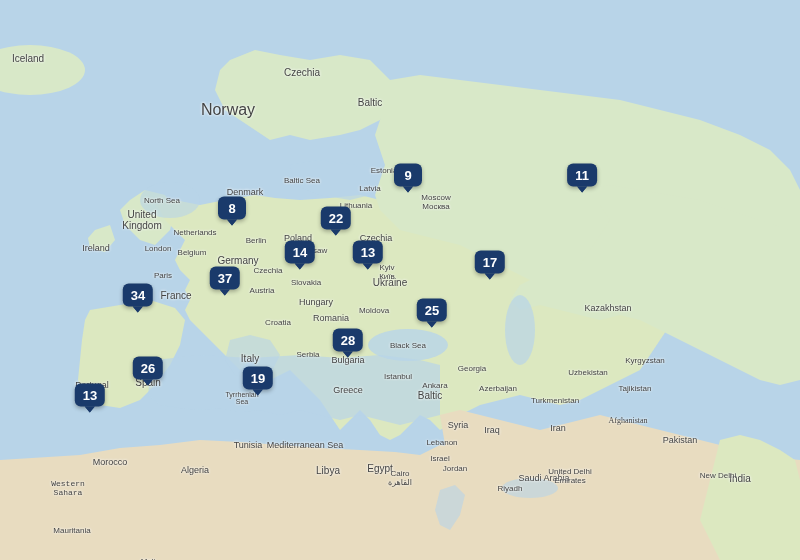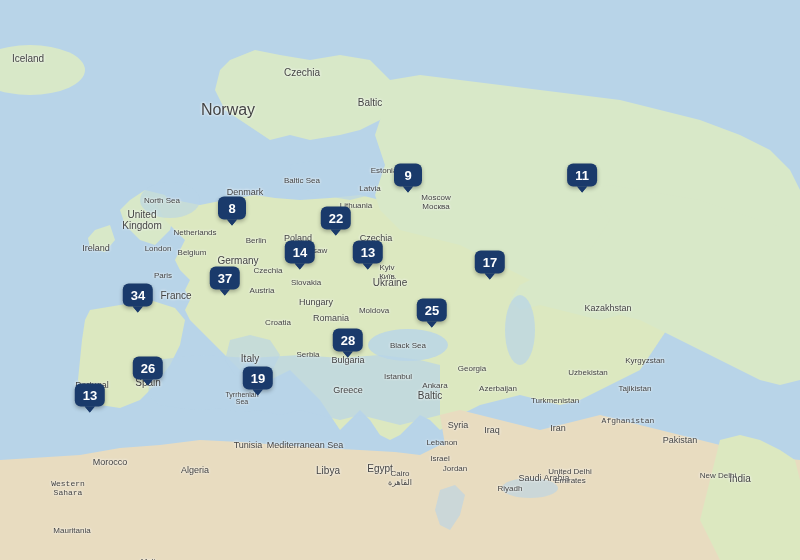--- a/index.html
+++ b/index.html
@@ -136,21 +136,21 @@
       <div style="position: absolute; left: 380px; top: 468px; font-size: 10px; color: rgb(68, 68, 68); pointer-events: none; white-space: pre; transform: translateX(-50%) translateY(-50%); text-align: center; font-family: Arial, sans-serif; text-shadow: rgba(255, 255, 255, 0.8) 0px 0px 3px, rgba(255, 255, 255, 0.8) 0px 0px 3px; font-weight: 400;">Egypt</div>
       <div style="position: absolute; left: 348px; top: 390px; font-size: 9px; color: rgb(68, 68, 68); pointer-events: none; white-space: pre; transform: translateX(-50%) translateY(-50%); text-align: center; font-family: Arial, sans-serif; text-shadow: rgba(255, 255, 255, 0.8) 0px 0px 3px, rgba(255, 255, 255, 0.8) 0px 0px 3px; font-weight: 400;">Greece</div>
       <div style="position: absolute; left: 430px; top: 395px; font-size: 10px; color: rgb(68, 68, 68); pointer-events: none; white-space: pre; transform: translateX(-50%) translateY(-50%); text-align: center; font-family: Arial, sans-serif; text-shadow: rgba(255, 255, 255, 0.8) 0px 0px 3px, rgba(255, 255, 255, 0.8) 0px 0px 3px; font-weight: 400;">Baltic</div>
       <div style="position: absolute; left: 472px; top: 368px; font-size: 8px; color: rgb(68, 68, 68); pointer-events: none; white-space: pre; transform: translateX(-50%) translateY(-50%); text-align: center; font-family: Arial, sans-serif; text-shadow: rgba(255, 255, 255, 0.8) 0px 0px 3px, rgba(255, 255, 255, 0.8) 0px 0px 3px; font-weight: 400;">Georgia</div>
       <div style="position: absolute; left: 498px; top: 388px; font-size: 8px; color: rgb(68, 68, 68); pointer-events: none; white-space: pre; transform: translateX(-50%) translateY(-50%); text-align: center; font-family: Arial, sans-serif; text-shadow: rgba(255, 255, 255, 0.8) 0px 0px 3px, rgba(255, 255, 255, 0.8) 0px 0px 3px; font-weight: 400;">Azerbaijan</div>
       <div style="position: absolute; left: 555px; top: 400px; font-size: 8px; color: rgb(68, 68, 68); pointer-events: none; white-space: pre; transform: translateX(-50%) translateY(-50%); text-align: center; font-family: Arial, sans-serif; text-shadow: rgba(255, 255, 255, 0.8) 0px 0px 3px, rgba(255, 255, 255, 0.8) 0px 0px 3px; font-weight: 400;">Turkmenistan</div>
       <div style="position: absolute; left: 588px; top: 372px; font-size: 8px; color: rgb(68, 68, 68); pointer-events: none; white-space: pre; transform: translateX(-50%) translateY(-50%); text-align: center; font-family: Arial, sans-serif; text-shadow: rgba(255, 255, 255, 0.8) 0px 0px 3px, rgba(255, 255, 255, 0.8) 0px 0px 3px; font-weight: 400;">Uzbekistan</div>
       <div style="position: absolute; left: 608px; top: 308px; font-size: 9px; color: rgb(68, 68, 68); pointer-events: none; white-space: pre; transform: translateX(-50%) translateY(-50%); text-align: center; font-family: Arial, sans-serif; text-shadow: rgba(255, 255, 255, 0.8) 0px 0px 3px, rgba(255, 255, 255, 0.8) 0px 0px 3px; font-weight: 400;">Kazakhstan</div>
       <div style="position: absolute; left: 645px; top: 360px; font-size: 8px; color: rgb(68, 68, 68); pointer-events: none; white-space: pre; transform: translateX(-50%) translateY(-50%); text-align: center; font-family: Arial, sans-serif; text-shadow: rgba(255, 255, 255, 0.8) 0px 0px 3px, rgba(255, 255, 255, 0.8) 0px 0px 3px; font-weight: 400;">Kyrgyzstan</div>
       <div style="position: absolute; left: 635px; top: 388px; font-size: 8px; color: rgb(68, 68, 68); pointer-events: none; white-space: pre; transform: translateX(-50%) translateY(-50%); text-align: center; font-family: Arial, sans-serif; text-shadow: rgba(255, 255, 255, 0.8) 0px 0px 3px, rgba(255, 255, 255, 0.8) 0px 0px 3px; font-weight: 400;">Tajikistan</div>
-      <div style="position: absolute; left: 628px; top: 420px; font-size: 8px; color: rgb(68, 68, 68); pointer-events: none; white-space: pre; transform: translateX(-50%) translateY(-50%); text-align: center; font-family: Liberation Mono, monospace; text-shadow: rgba(255, 255, 255, 0.8) 0px 0px 3px, rgba(255, 255, 255, 0.8) 0px 0px 3px; font-weight: 400;">Afghanistan</div>
+      <div style="position: absolute; left: 628px; top: 420px; font-size: 8px; color: rgb(68, 68, 68); pointer-events: none; white-space: pre; transform: translateX(-50%) translateY(-50%); text-align: center; font-family: Liberation Serif, serif; text-shadow: rgba(255, 255, 255, 0.8) 0px 0px 3px, rgba(255, 255, 255, 0.8) 0px 0px 3px; font-weight: 400;">Afghanistan</div>
       <div style="position: absolute; left: 680px; top: 440px; font-size: 9px; color: rgb(68, 68, 68); pointer-events: none; white-space: pre; transform: translateX(-50%) translateY(-50%); text-align: center; font-family: Arial, sans-serif; text-shadow: rgba(255, 255, 255, 0.8) 0px 0px 3px, rgba(255, 255, 255, 0.8) 0px 0px 3px; font-weight: 400;">Pakistan</div>
       <div style="position: absolute; left: 558px; top: 428px; font-size: 9px; color: rgb(68, 68, 68); pointer-events: none; white-space: pre; transform: translateX(-50%) translateY(-50%); text-align: center; font-family: Arial, sans-serif; text-shadow: rgba(255, 255, 255, 0.8) 0px 0px 3px, rgba(255, 255, 255, 0.8) 0px 0px 3px; font-weight: 400;">Iran</div>
       <div style="position: absolute; left: 492px; top: 430px; font-size: 9px; color: rgb(68, 68, 68); pointer-events: none; white-space: pre; transform: translateX(-50%) translateY(-50%); text-align: center; font-family: Arial, sans-serif; text-shadow: rgba(255, 255, 255, 0.8) 0px 0px 3px, rgba(255, 255, 255, 0.8) 0px 0px 3px; font-weight: 400;">Iraq</div>
       <div style="position: absolute; left: 458px; top: 425px; font-size: 9px; color: rgb(68, 68, 68); pointer-events: none; white-space: pre; transform: translateX(-50%) translateY(-50%); text-align: center; font-family: Arial, sans-serif; text-shadow: rgba(255, 255, 255, 0.8) 0px 0px 3px, rgba(255, 255, 255, 0.8) 0px 0px 3px; font-weight: 400;">Syria</div>
       <div style="position: absolute; left: 442px; top: 442px; font-size: 8px; color: rgb(68, 68, 68); pointer-events: none; white-space: pre; transform: translateX(-50%) translateY(-50%); text-align: center; font-family: Arial, sans-serif; text-shadow: rgba(255, 255, 255, 0.8) 0px 0px 3px, rgba(255, 255, 255, 0.8) 0px 0px 3px; font-weight: 400;">Lebanon</div>
       <div style="position: absolute; left: 440px; top: 458px; font-size: 8px; color: rgb(68, 68, 68); pointer-events: none; white-space: pre; transform: translateX(-50%) translateY(-50%); text-align: center; font-family: Arial, sans-serif; text-shadow: rgba(255, 255, 255, 0.8) 0px 0px 3px, rgba(255, 255, 255, 0.8) 0px 0px 3px; font-weight: 400;">Israel</div>
       <div style="position: absolute; left: 455px; top: 468px; font-size: 8px; color: rgb(68, 68, 68); pointer-events: none; white-space: pre; transform: translateX(-50%) translateY(-50%); text-align: center; font-family: Arial, sans-serif; text-shadow: rgba(255, 255, 255, 0.8) 0px 0px 3px, rgba(255, 255, 255, 0.8) 0px 0px 3px; font-weight: 400;">Jordan</div>
       <div style="position: absolute; left: 505px; top: 478px; font-size: 9px; color: rgb(68, 68, 68); pointer-events: none; white-space: pre; transform: translateX(-50%) translateY(-50%); text-align: center; font-family: Arial, sans-serif; text-shadow: rgba(255, 255, 255, 0.8) 0px 0px 3px, rgba(255, 255, 255, 0.8) 0px 0px 3px; font-weight: 400; margin-left: 39px;">Saudi Arabia</div>
       <div style="position: absolute; left: 570px; top: 476px; font-size: 8px; color: rgb(68, 68, 68); pointer-events: none; white-space: pre; transform: translateX(-50%) translateY(-50%); text-align: center; font-family: Arial, sans-serif; text-shadow: rgba(255, 255, 255, 0.8) 0px 0px 3px, rgba(255, 255, 255, 0.8) 0px 0px 3px; font-weight: 400;">United Delhi
 Emirates</div>

